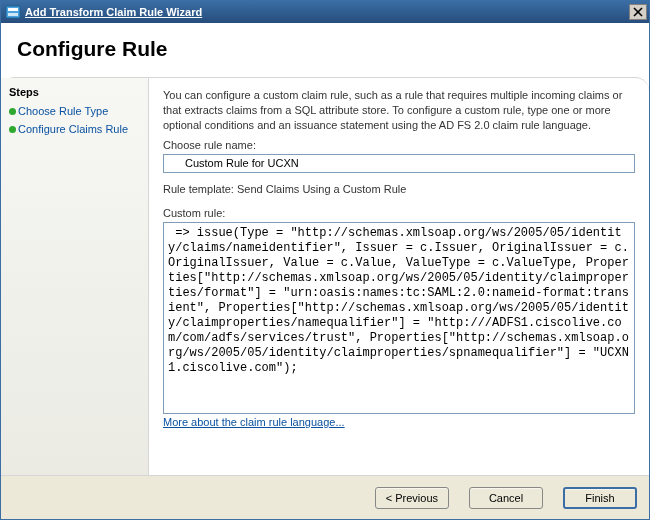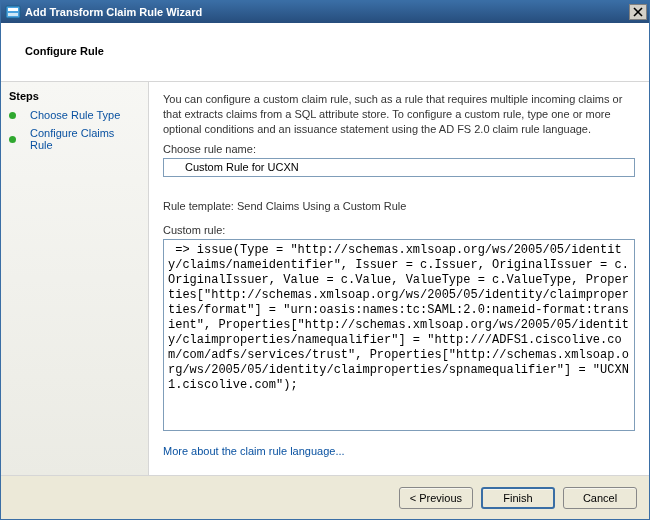--- a/index.html
+++ b/index.html
@@ -22,20 +22,21 @@
   .titlebar {
     height: 22px;
     background: linear-gradient(to bottom, #3a6ea5 0%, #264d7c 100%);
     color: #fff;
     display: flex;
     align-items: center;
     padding: 0 2px 0 4px;
     font-weight: bold;
     font-size: 11px;
     box-sizing: border-box;
+    text-decoration: underline;
   }
   .titlebar .title-icon {
     width: 16px;
     height: 16px;
     margin-right: 4px;
     display: flex;
     align-items: center;
     justify-content: center;
   }
   .titlebar .title-text {
@@ -58,48 +59,49 @@
     font-size: 10px;
     line-height: 14px;
     text-align: center;
     box-sizing: border-box;
     cursor: pointer;
   }
   .header {
     padding: 10px 12px 12px 12px;
   }
   .header h1 {
-    margin: 12px;
-    font-size: 11px;
+    margin: 4px;
+    font-size: 21px;
     font-weight: bold;
     color: #000;
   }
   .content {
     flex: 1;
     display: flex;
     min-height: 0;
     border-top: 1px solid #d6d6d6;
+    border-radius: 14px;
   }
   .sidebar {
     width: 148px;
     background: linear-gradient(to bottom, #f7f7f4 0%, #ebebe4 100%);
     border-right: 1px solid #d6d6d6;
     box-sizing: border-box;
     padding: 6px 0;
   }
   .sidebar .steps-hdr {
     padding: 2px 8px 4px 8px;
     font-weight: bold;
     font-size: 11px;
     color: #000;
   }
   .sidebar .step {
     display: flex;
     align-items: center;
-    gap: 14px;
+    gap: 2px;
     padding: 3px 8px;
     color: #0a52a1;
     cursor: pointer;
     font-size: 11px;
   }
   .sidebar .step .bullet {
     width: 7px;
     height: 7px;
     border-radius: 50%;
     background: #2fa82f;
@@ -126,21 +128,21 @@
     width: 100%;
     box-sizing: border-box;
     border: 1px solid #7f9db9;
     padding: 2px 21px;
     font-family: Tahoma, sans-serif;
     font-size: 11px;
     height: 19px;
     outline: none;
   }
   .ruletemplate {
-    margin: 23px 0 6px 0;
+    margin: 10px 0 6px 0;
     color: #333;
   }
   .textarea-wrap {
     position: relative;
     flex: 0 0 auto;
   }
   .ruletext {
     width: 100%;
     box-sizing: border-box;
     border: 1px solid #7f9db9;
@@ -150,32 +152,33 @@
     padding: 3px 4px;
     resize: none;
     height: 192px;
     overflow: auto;
     white-space: pre-wrap;
     word-break: break-all;
     outline: none;
   }
   .link {
     color: #0a52a1;
-    cursor: pointer;
-    margin-top: 12px;
+    text-decoration: underline;
+    cursor: pointer;
+    margin-top: 0;
     display: inline-block;
   }
   .footer {
     height: 44px;
     border-top: 1px solid #d6d6d6;
     background: #ece9d8;
     display: flex;
     align-items: center;
     justify-content: flex-end;
-    gap: 8px;
+    gap: 20px;
     padding: 0 12px;
     box-sizing: border-box;
   }
   .btn {
     min-width: 74px;
     height: 22px;
     background: #ece9d8;
     border: 1px solid #888;
     border-radius: 3px;
     font-family: Tahoma, sans-serif;
@@ -244,17 +247,17 @@
         <textarea class="ruletext" style=""> =&gt; issue(Type = "http://schemas.xmlsoap.org/ws/2005/05/identity/claims/nameidentifier", Issuer = c.Issuer, OriginalIssuer = c.OriginalIssuer, Value = c.Value, ValueType = c.ValueType, Properties["http://schemas.xmlsoap.org/ws/2005/05/identity/claimproperties/format"] = "urn:oasis:names:tc:SAML:2.0:nameid-format:transient", Properties["http://schemas.xmlsoap.org/ws/2005/05/identity/claimproperties/namequalifier"] = "http:///ADFS1.ciscolive.com/com/adfs/services/trust", Properties["http://schemas.xmlsoap.org/ws/2005/05/identity/claimproperties/spnamequalifier"] = "UCXN1.ciscolive.com");</textarea>
       </div>
 
       <a class="link">More about the claim rule language...</a>
     </div>
 
   </div>
 
   <div class="footer">
     <button class="btn">&lt; Previous</button>
+    <button class="btn">Cancel</button>
     <button class="btn default">Finish</button>
-    <button class="btn">Cancel</button>
   </div>
 
 </div>
 
 </body></html>

